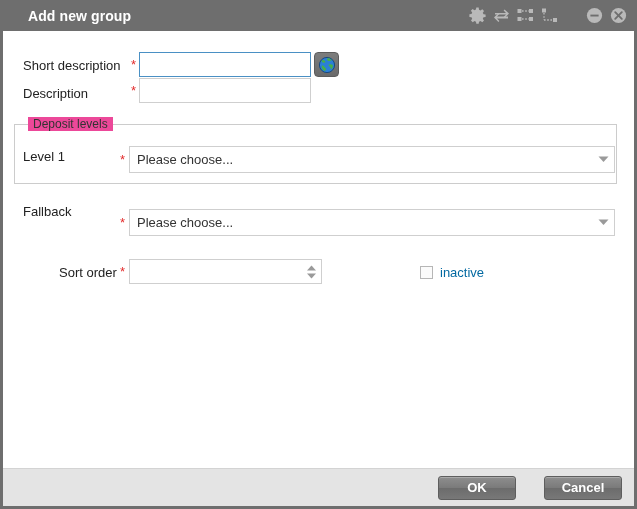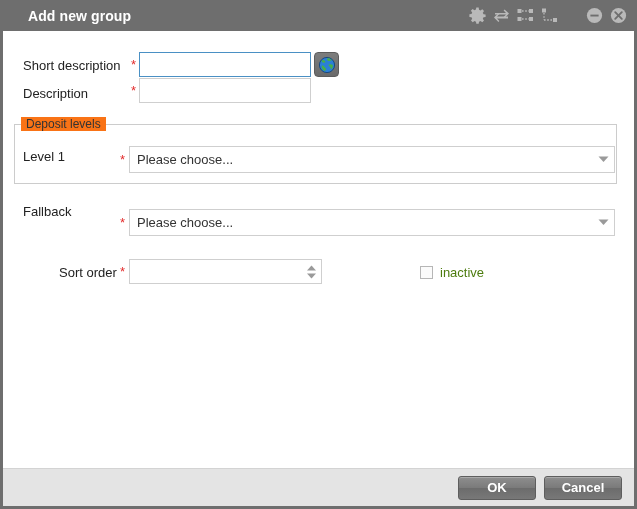--- a/index.html
+++ b/index.html
@@ -113,22 +113,22 @@
 
   
   .fieldset {
     position: absolute;
     border: 1px solid #cccccc;
     background: transparent;
   }
   .legend {
     position: absolute;
     top: -8px;
-    left: 6px;
-    background: #f97316;
+    left: 13px;
+    background: #ec4899;
     padding: 0 5px;
     font-size: 12px;
     color: #333333;
     white-space: nowrap;
   }
 
   
   .dropdown {
     position: absolute;
     height: 27px;
@@ -187,37 +187,37 @@
     gap: 7px;
   }
   .cbbox {
     width: 13px; height: 13px;
     border: 1px solid #b6b6b6;
     background: #fbfbfb;
     cursor: pointer;
   }
   .cblabel {
     font-size: 13px;
-    color: #4d7c0f;
+    color: #0369a1;
     white-space: nowrap;
   }
 
   
   .footer {
     position: absolute;
     left: 0; bottom: 0;
     width: 631px;
     height: 38px;
     background: #e4e4e4;
     border-top: 1px solid #d3d3d3;
     display: flex;
     align-items: center;
     justify-content: flex-end;
     padding-right: 12px;
-    gap: 8px;
+    gap: 28px;
   }
   .btn {
     width: 78px;
     height: 24px;
     border: 1px solid #5e5e5e;
     border-radius: 3px;
     background: linear-gradient(#8e8e8e 0%, #7b7b7b 48%, #6c6c6c 52%, #787878 100%);
     color: #ffffff;
     font-size: 13px;
     font-weight: bold;

